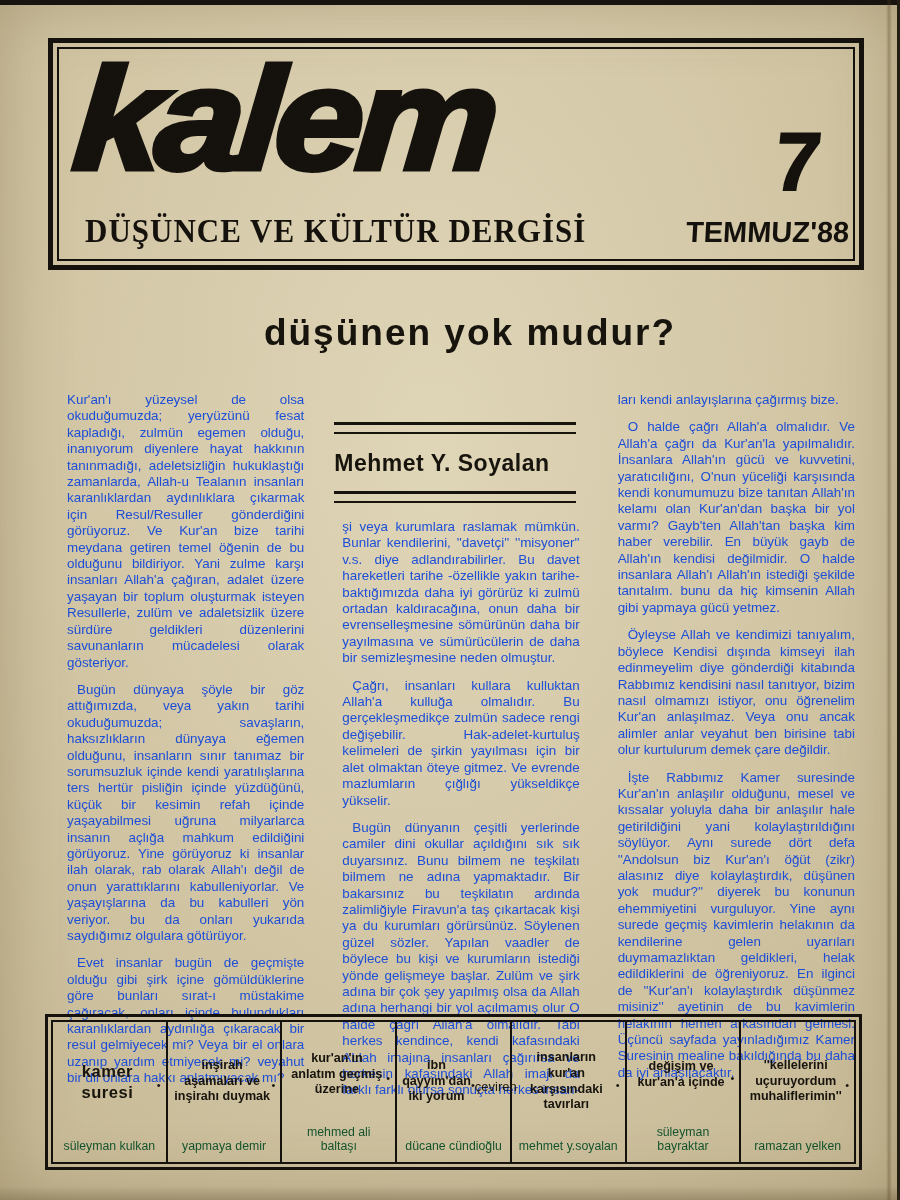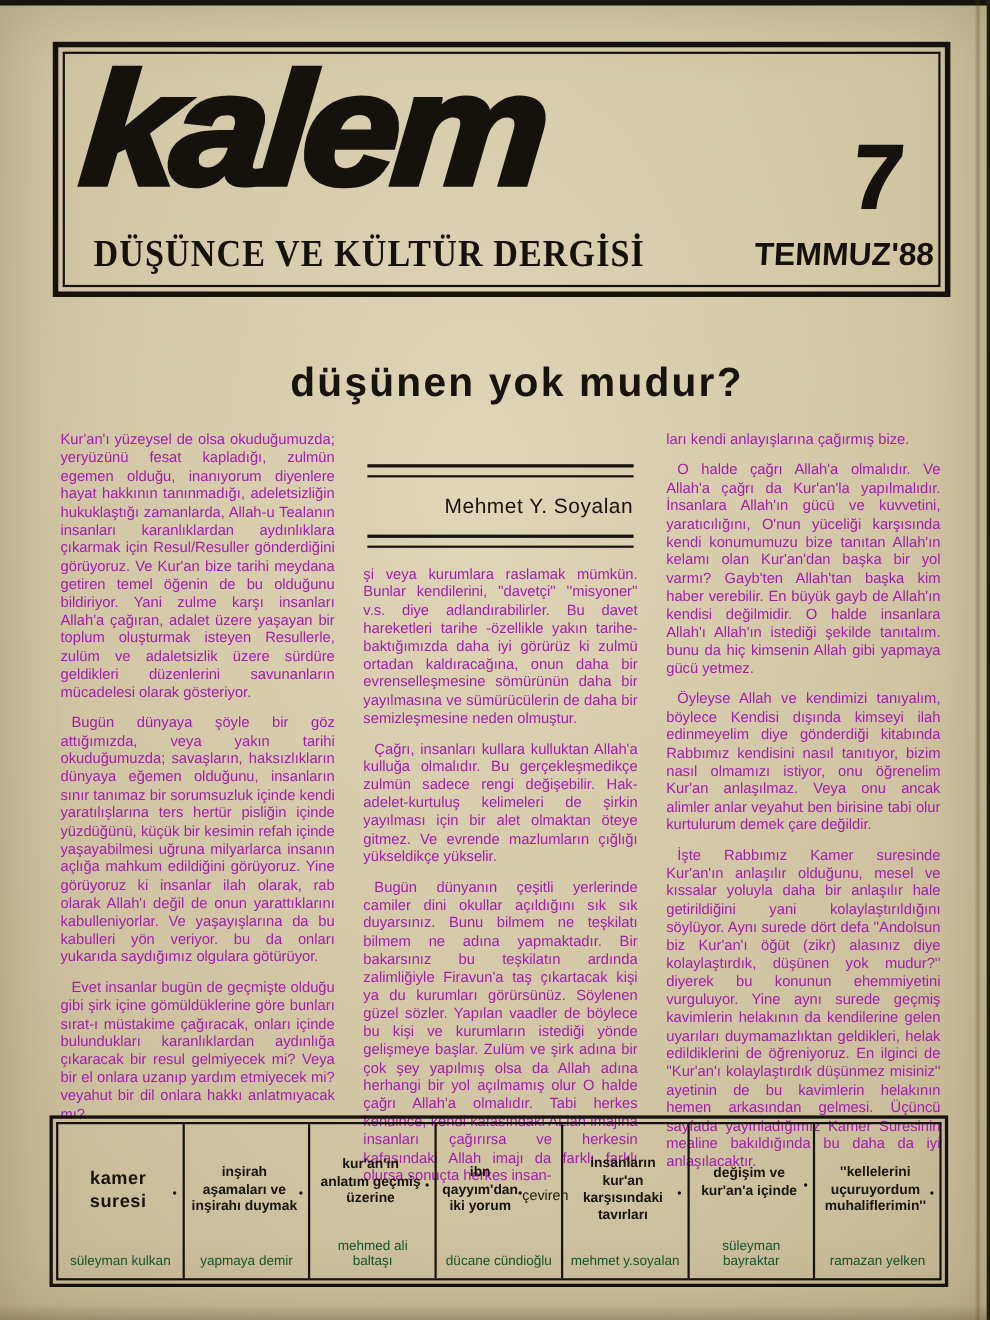--- a/index.html
+++ b/index.html
@@ -52,40 +52,40 @@
     -webkit-text-stroke:2px #15110c;
   }
   .issue-date{
     position:absolute;right:10px;bottom:16px;
     font-size:29px;font-weight:bold;color:#15110c;
     transform:skewX(-3deg);letter-spacing:0px;white-space:nowrap;
   }
 
   
   .article-title{
-    position:absolute;left:0;top:327px;width:100%;
+    position:absolute;left:0;top:312px;width:100%;
     text-align:center;padding-left:40px;box-sizing:border-box;
     font-size:37px;font-weight:bold;letter-spacing:2px;color:#17130d;
   }
   .columns{
     position:absolute;left:55px;top:392px;width:800px;height:618px;
     display:flex;gap:26px;
   }
   .col{flex:1 1 0;min-width:0;}
   .col p{
-    margin:0 0 11px 0;
+    margin:0 0 11px 12px;
     font-size:13.4px;line-height:16.4px;
-    text-align:justify;color:#a21caf;
+    text-align:justify;color:#1d4ed8;
     text-indent:10px;
   }
   .col p.cont{text-indent:0;}
   .author-box{margin:30px 4px 16px 4px;}
   .dbl-rule{height:7px;border-top:3px solid #17130d;border-bottom:2px solid #17130d;}
   .author-name{
-    text-align:right;font-size:19px;font-weight:normal;color:#17130d;
+    text-align:left;font-size:23px;font-weight:bold;color:#17130d;
     padding:16px 0 14px 0;letter-spacing:0.5px;
   }
 
   
   .toc{
     position:absolute;left:45px;top:1014px;width:817px;height:156px;
     border:3px solid #15110c;box-sizing:border-box;
   }
   .toc-inner{
     position:absolute;inset:3px;border:2px solid #15110c;

